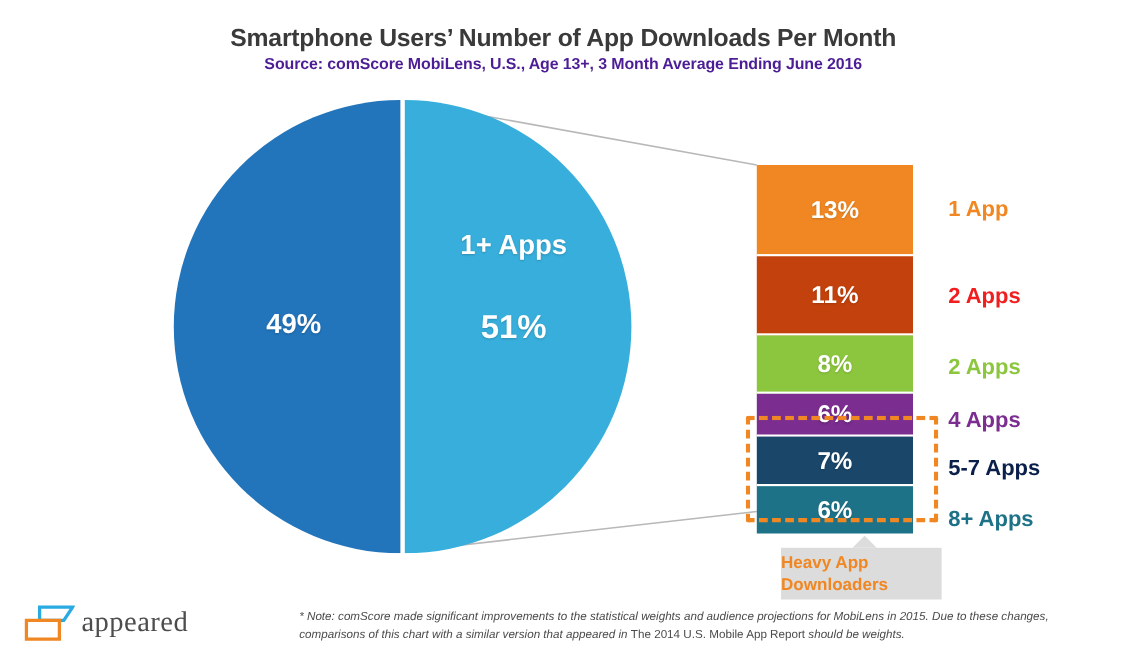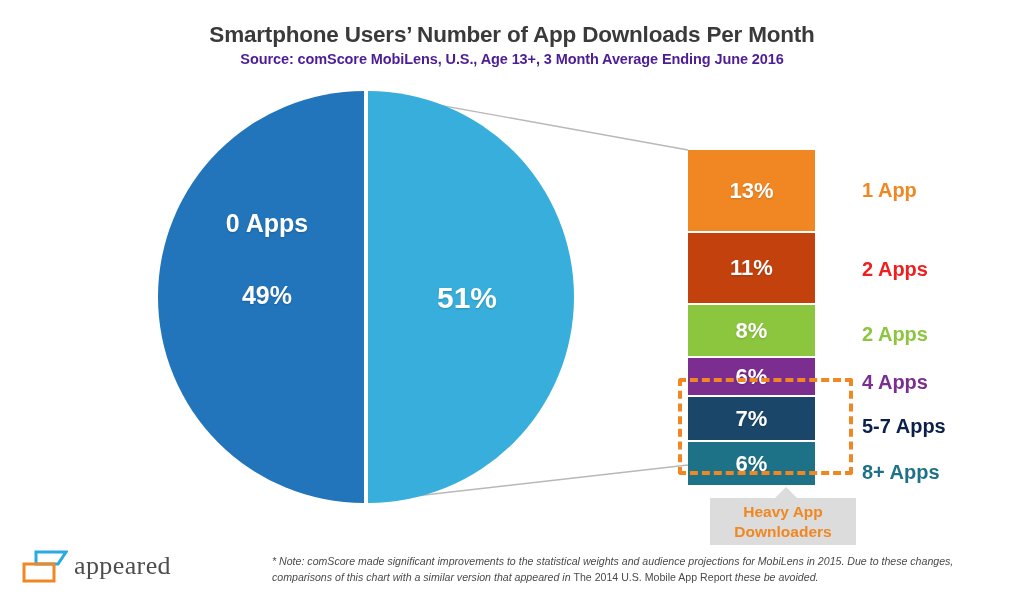--- a/index.html
+++ b/index.html
@@ -72,21 +72,21 @@
     left: 0; top: 0;
     width: 1024px; height: 594px;
     pointer-events: none;
   }
 
   
   #bar {
     position: absolute;
     left: 688px;
     top: 150px;
-    width: 127px;
+    width: 142px;
     height: 315px;
     text-align: center;
   }
   .seg {
     position: relative;
     width: 100%;
     box-sizing: border-box;
     border-bottom: 2px solid #ffffff;
     display: flex;
     align-items: center;
@@ -129,21 +129,21 @@
   }
 
   
   #callout {
     position: absolute;
     left: 710px;
     top: 498px;
     width: 146px;
     height: 47px;
     background: #dcdcdc;
-    text-align: center;
+    text-align: left;
   }
   #callout-arrow {
     position: absolute;
     left: 65px;
     top: -11px;
     width: 0; height: 0;
     border-left: 11px solid transparent;
     border-right: 11px solid transparent;
     border-bottom: 11px solid #dcdcdc;
   }
@@ -199,22 +199,22 @@
     <line x1="372" y1="501" x2="688" y2="465" stroke="#b8b8b8" stroke-width="1.4"></line>
   </svg>
 
   <div id="pie-wrap">
     <svg id="pie-svg" width="422" height="412" viewBox="0 0 422 412">
 
       <path d="M 209 206 L 209 0 A 206 206 0 1 0 209 412 Z" fill="#2274BB"></path>
 
       <path d="M 213 206 L 213 412 A 206 206 0 1 0 213 0 Z" fill="#37AEDB"></path>
     </svg>
-    <div class="pie-label" id="pie-left-name">0 Apps</div>
     <div class="pie-label" id="pie-left-val">49%</div>
+    <div class="pie-label" id="pie-right-name">1+ Apps</div>
     <div class="pie-label" id="pie-right-val">51%</div>
   </div>
 
   <div id="bar">
     <div class="seg" style="height: 83px; background: rgb(240, 135, 34);">
       <span class="seg-val">13%</span>
     </div>
     <div class="seg" style="height: 72px; background: #c2410c;">
       <span class="seg-val">11%</span>
     </div>
@@ -255,21 +255,21 @@
     </div>
   </div>
 
   <div id="callout">
     <div id="callout-arrow"></div>
     <div class="callout-line" id="callout-l1">Heavy App</div>
     <div class="callout-line">Downloaders</div>
   </div>
 
   <div id="footnote">
-    <span>* Note: comScore made significant improvements to the statistical weights and audience projections for MobiLens in 2015. Due to these changes, comparisons of this chart with a similar version that appeared in </span><span class="fn-roman">The 2014 U.S. Mobile App Report</span><span> these be avoided.</span>
+    <span>* Note: comScore made significant improvements to the statistical weights and audience projections for MobiLens in 2015. Due to these changes, comparisons of this chart with a similar version that appeared in </span><span class="fn-roman">The 2014 U.S. Mobile App Report</span><span> should be weights.</span>
   </div>
 
   <div id="logo">
     <svg width="46" height="34" viewBox="0 0 46 34">
       <polygon points="14,2 44,2 36,14 14,14" fill="none" stroke="#29ABE2" stroke-width="3"></polygon>
       <polygon points="2,14 32,14 32,31 2,31" fill="none" stroke="#F08722" stroke-width="3"></polygon>
     </svg>
     <div id="logo-text">appeared</div>
   </div>
 

